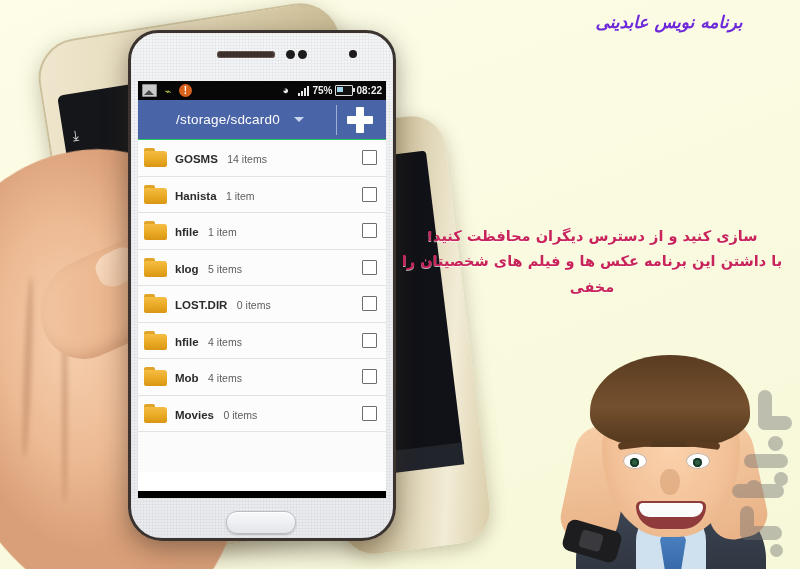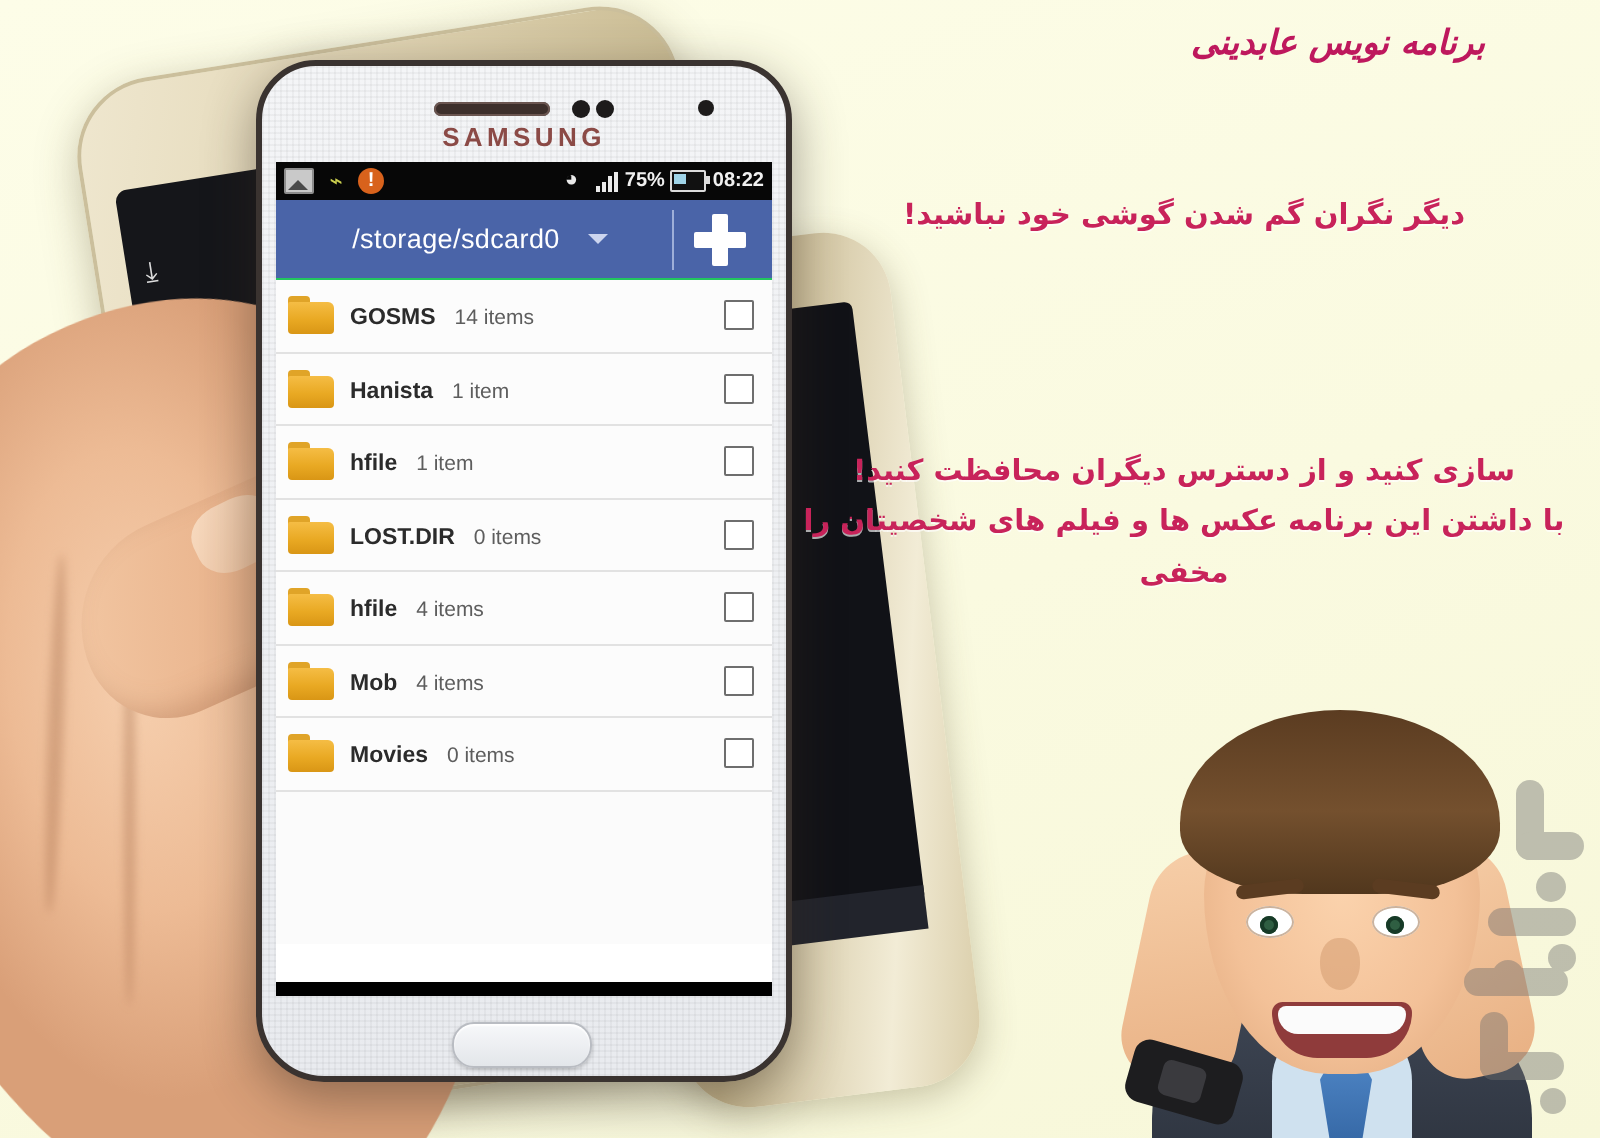--- a/index.html
+++ b/index.html
@@ -432,21 +432,21 @@
   .headline {
     position: absolute;
     right: 6px;
     top: 12px;
     width: 250px;
     text-align: center;
     direction: rtl;
     font-family: "DejaVu Sans", sans-serif;
     font-size: 17px;
     font-weight: bold;
-    color: #be185d;
+    color: #6d28d9;
     font-style: italic;
   }
   .copy-block {
     position: absolute;
     right: 8px;
     width: 400px;
     direction: rtl;
     text-align: center;
     font-family: "DejaVu Sans", sans-serif;
     font-weight: bold;
@@ -654,21 +654,20 @@
   </div>
   <div class="thumb"></div>
   <div class="thumbnail-plate"></div>
 
   <div class="phone">
     <div class="phone-texture"></div>
     <div class="earpiece"></div>
     <div class="sensor-a"></div>
     <div class="sensor-b"></div>
     <div class="cam"></div>
-    <div class="brand">SAMSUNG</div>
 
     <div class="screen">
 
       <div class="statusbar">
         <div class="sb-left">
           <span class="ic-gallery"></span>
           <span class="ic-usb">⌁</span>
           <span class="ic-warn">!</span>
         </div>
         <div class="sb-right">
@@ -715,20 +714,28 @@
           <span class="folder"></span>
           <span class="meta">
             <span class="fname">hfile</span>
             <span class="fcount">1 item</span>
           </span>
           <span class="cbox"></span>
         </div>
         <div class="row">
           <span class="folder"></span>
           <span class="meta">
+            <span class="fname">klog</span>
+            <span class="fcount">5 items</span>
+          </span>
+          <span class="cbox"></span>
+        </div>
+        <div class="row">
+          <span class="folder"></span>
+          <span class="meta">
             <span class="fname">LOST.DIR</span>
             <span class="fcount">0 items</span>
           </span>
           <span class="cbox"></span>
         </div>
         <div class="row">
           <span class="folder"></span>
           <span class="meta">
             <span class="fname">hfile</span>
             <span class="fcount">4 items</span>
@@ -755,21 +762,20 @@
       </div>
     </div>
 
     <div class="navbar-black"></div>
     <div class="home-btn"></div>
   </div>
 
   <div class="headline">برنامه نویس عابدینی</div>
 
   <div class="copy-block copy-1">
-    <span class="copy-line">دیگر نگران گم شدن گوشی خود نباشید!</span>
   </div>
 
   <div class="copy-block copy-2">
     <span class="copy-line">سازی کنید و از دسترس دیگران محافظت کنید!</span>
     <span class="copy-line">با داشتن این برنامه عکس ها و فیلم های شخصیتان را مخفی</span>
   </div>
 
   <div class="man">
     <div class="m-suit"></div>
     <div class="m-shirt"></div>

